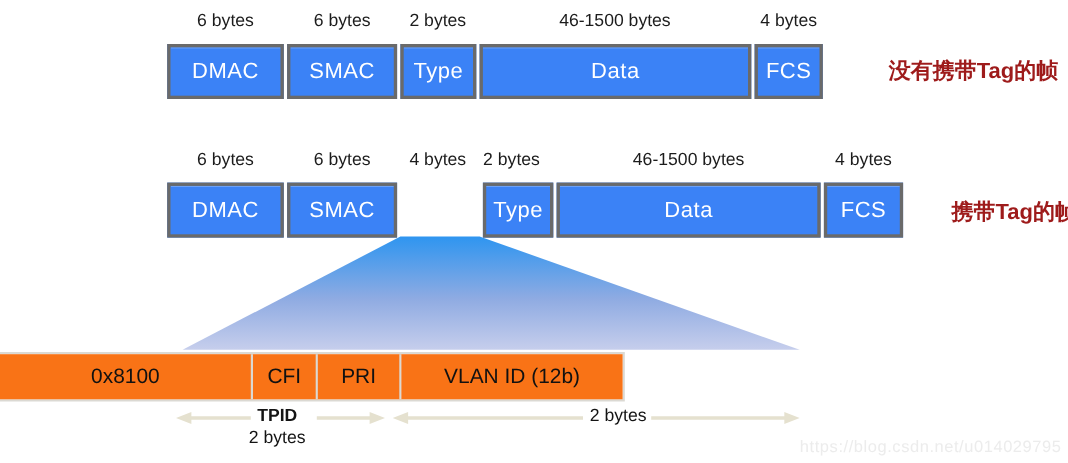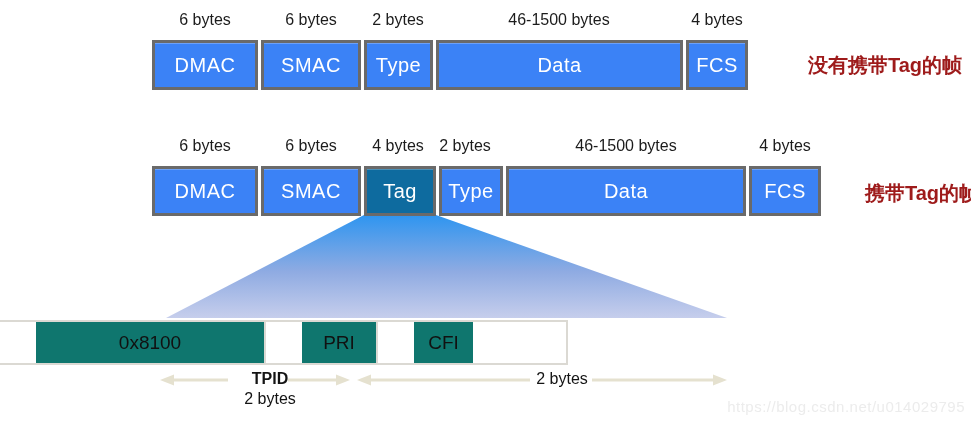--- a/index.html
+++ b/index.html
@@ -28,21 +28,21 @@
     position:absolute; height:26px; line-height:26px; z-index:2;
     color:#9E1B1B; font-size:20px; white-space:nowrap;font-weight:bold;
   }
   .tagrow{
     position:absolute; left:-2px; top:320px; height:45px; width:570px; z-index:2;
     display:flex; background:#ffffff; border:2px solid #DBD9D3; box-sizing:border-box;
   }
   .tagcell{
     display:flex; align-items:center; justify-content:center;
     font-size:19px; color:#111111; border-right:2px solid #DBD9D3; box-sizing:border-box;
-    background:#0f766e; white-space:nowrap;margin-left:36px;
+    background:#f97316; white-space:nowrap;
   }
   .tagcell:last-child{border-right:none;}
   .span-label{
     position:absolute; z-index:2; text-align:center; white-space:nowrap;
     font-size:16px; color:#141414;
   }
   .span-label .ttl{font-weight:bold; display:block; height:20px; line-height:20px;}
   .span-label .sz{display:block; height:20px; line-height:20px; font-weight:normal;}
   .watermark{
     position:absolute; right:6px; top:398px; z-index:1;
@@ -98,34 +98,34 @@
 
   <div class="byte-label row2" style="left:160px;width:90px">6 bytes</div>
   <div class="byte-label row2" style="left:266px;width:90px">6 bytes</div>
   <div class="byte-label row2" style="left:353px;width:90px">4 bytes</div>
   <div class="byte-label row2" style="left:420px;width:90px">2 bytes</div>
   <div class="byte-label row2" style="left:556px;width:140px">46-1500 bytes</div>
   <div class="byte-label row2" style="left:740px;width:90px">4 bytes</div>
 
   <div class="field-box row2" style="left:152px;width:100px">DMAC</div>
   <div class="field-box row2" style="left:261px;width:94px">SMAC</div>
-  <div class="field-box row2 tag" style="left:364px;width:66px">Tag</div>
   <div class="field-box row2" style="left:439px;width:58px">Type</div>
   <div class="field-box row2" style="left:506px;width:234px">Data</div>
   <div class="field-box row2" style="left:749px;width:66px">FCS</div>
 
   <div class="frame-caption" style="left:865px;top:180px">携带Tag的帧</div>
 
   <div class="tagrow">
     <div class="tagcell" style="width:230px">0x8100</div>
+    <div class="tagcell" style="width:59px">CFI</div>
     <div class="tagcell" style="width:76px">PRI</div>
-    <div class="tagcell" style="width:59px">CFI</div>
+    <div class="tagcell" style="flex:1">VLAN ID (12b)</div>
   </div>
 
-  <div class="span-label" style="left:220px;top:369px;width:100px">
+  <div class="span-label" style="left:202px;top:369px;width:100px">
     <span class="ttl">TPID</span>
     <span class="sz">2 bytes</span>
   </div>
   <div class="span-label" style="left:512px;top:369px;width:100px">
     <span class="sz">2 bytes</span>
   </div>
 
 </div>
 
 </body></html>

